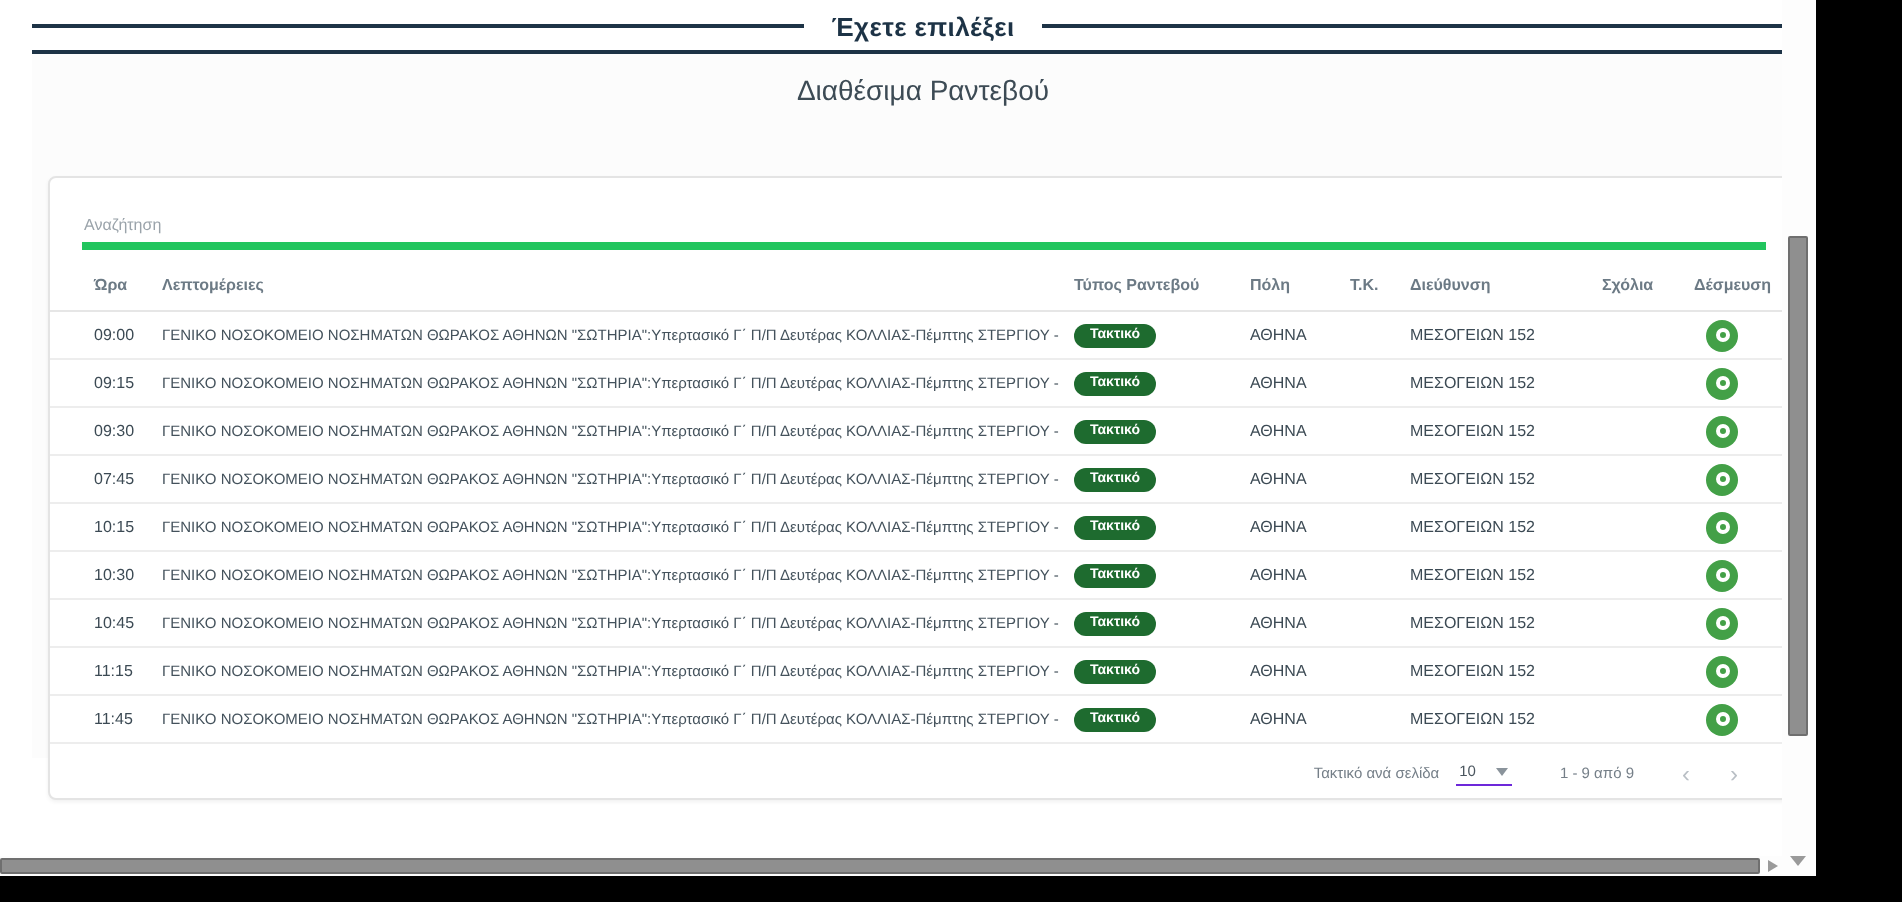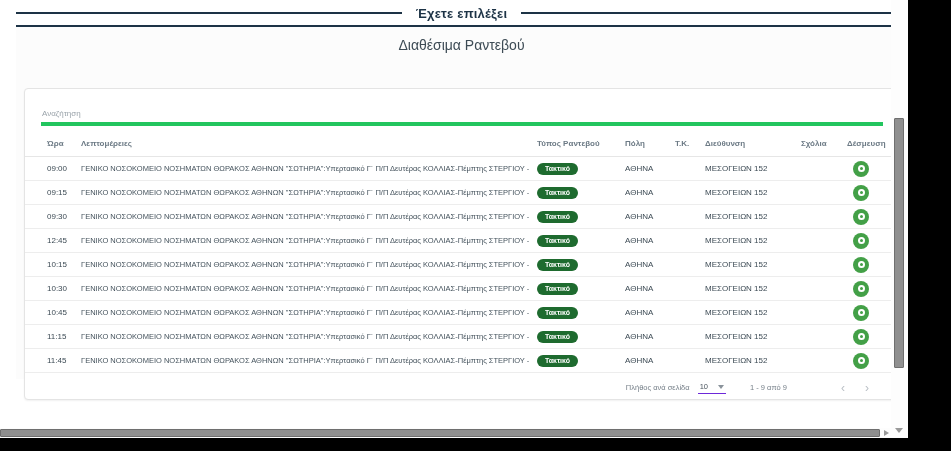--- a/index.html
+++ b/index.html
@@ -52,21 +52,21 @@
               display:flex; align-items:center; justify-content:center; margin-left:6px; }
   .book-btn .ring { width:7px; height:7px; border:2px solid #fff; border-radius:50%; display:block; }
 
   .paginator { display:flex; align-items:center; justify-content:flex-end; gap:0;
                padding:8px 20px 0 0; font-size:7.5px; color:#757f88; }
   .pp-label { margin-right:8px; }
   .pp-select { display:inline-flex; align-items:center; gap:10px; border-bottom:1px solid #6d28d9;
                padding:1px 2px 2px 2px; color:#4a555e; cursor:pointer; }
   .caret { width:0; height:0; border-left:3.5px solid transparent; border-right:3.5px solid transparent;
            border-top:4px solid #8a939b; display:inline-block; }
-  .pp-range { margin:0 44px 0 24px; color:#757f88; }
+  .pp-range { margin:0 14px 0 24px; color:#757f88; }
   .chev { font-size:12px; color:#b9bfc5; padding:0 10px; cursor:default; line-height:1; }
 
   
   .v-scrollbar { position:absolute; left:891px; top:0; width:17px; height:438px; background:#fdfdfd; }
   .v-thumb { position:absolute; left:3px; top:118px; width:10px; height:250px;
              background:#8f8f8f; border:1px solid #6f6f6f; border-radius:1px; }
   .v-down-arrow { position:absolute; left:4px; bottom:5px; width:0; height:0;
                   border-left:4px solid transparent; border-right:4px solid transparent;
                   border-top:5px solid #9a9a9a; }
   .h-scrollbar { position:absolute; left:0; top:428px; width:891px; height:10px; background:#fdfdfd; }
@@ -168,21 +168,21 @@
     <td></td>
     <td>ΜΕΣΟΓΕΙΩΝ 152</td>
     <td></td>
     <td>
       <button class="book-btn">
         <span class="ring"></span>
       </button>
     </td>
   </tr>
             <tr>
-    <td>12:45</td>
+    <td>07:45</td>
     <td class="c-details">ΓΕΝΙΚΟ ΝΟΣΟΚΟΜΕΙΟ ΝΟΣΗΜΑΤΩΝ ΘΩΡΑΚΟΣ ΑΘΗΝΩΝ "ΣΩΤΗΡΙΑ":Υπερτασικό Γ΄ Π/Π Δευτέρας ΚΟΛΛΙΑΣ-Πέμπτης ΣΤΕΡΓΙΟΥ -</td>
     <td>
       <span class="pill">Τακτικό</span>
     </td>
     <td>ΑΘΗΝΑ</td>
     <td></td>
     <td>ΜΕΣΟΓΕΙΩΝ 152</td>
     <td></td>
     <td>
       <button class="book-btn">
@@ -267,21 +267,21 @@
     <td>
       <button class="book-btn">
         <span class="ring"></span>
       </button>
     </td>
   </tr>
           </tbody>
       </table>
 
       <div class="paginator">
-        <span class="pp-label">Πλήθος ανά σελίδα</span>
+        <span class="pp-label">Τακτικό ανά σελίδα</span>
         <span class="pp-select">
           <span>10</span>
           <span class="caret"></span>
         </span>
         <span class="pp-range">1 - 9 από 9</span>
         <span class="chev">‹</span>
         <span class="chev">›</span>
       </div>
     </div>
   </div>

